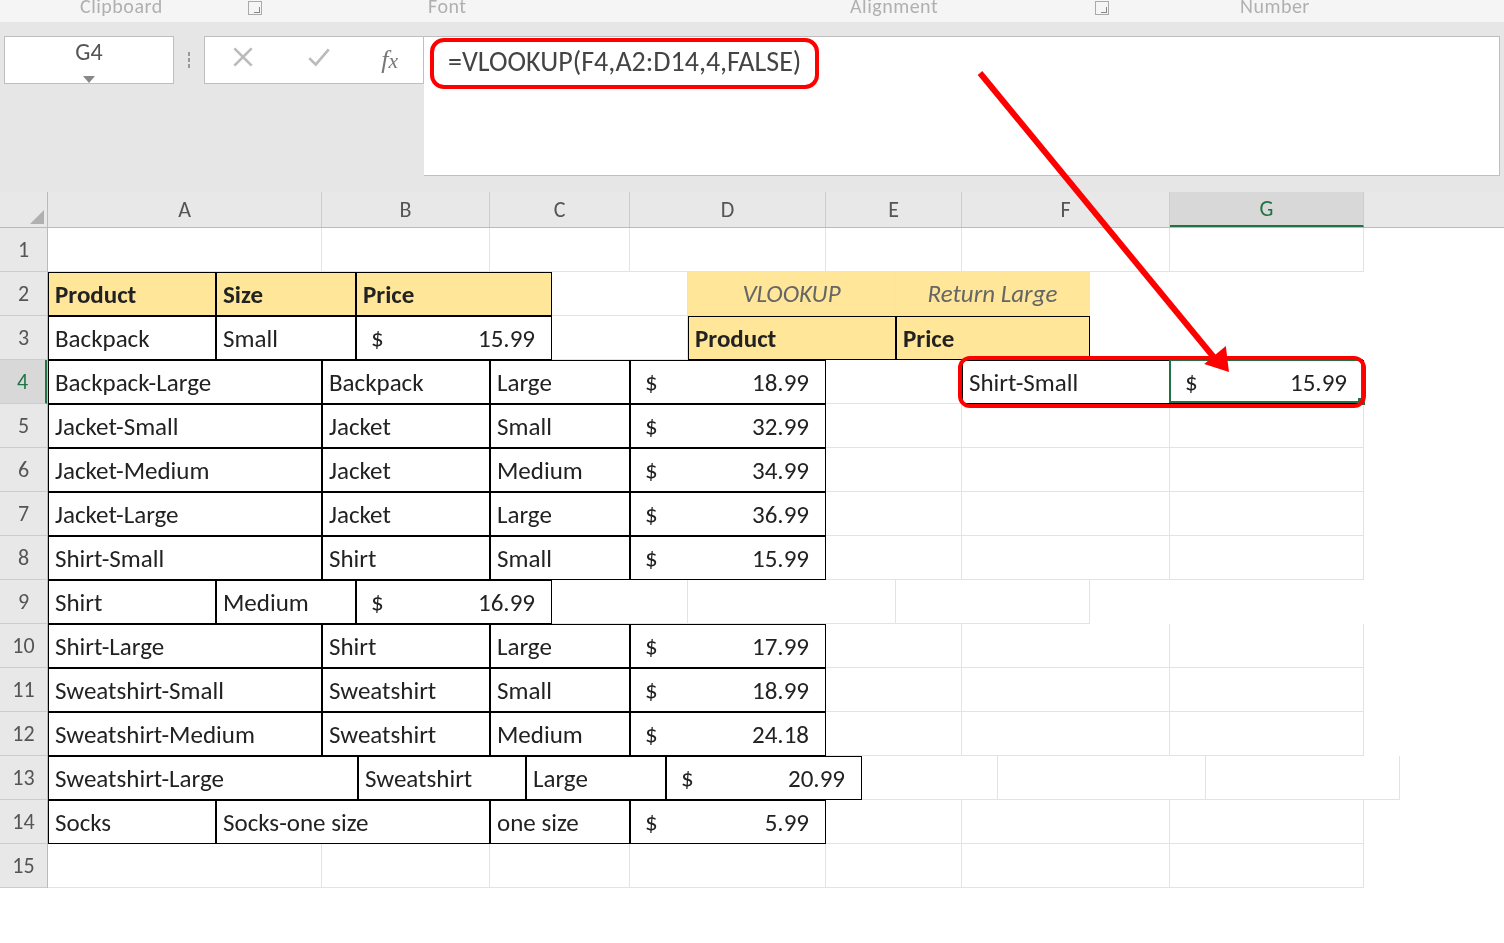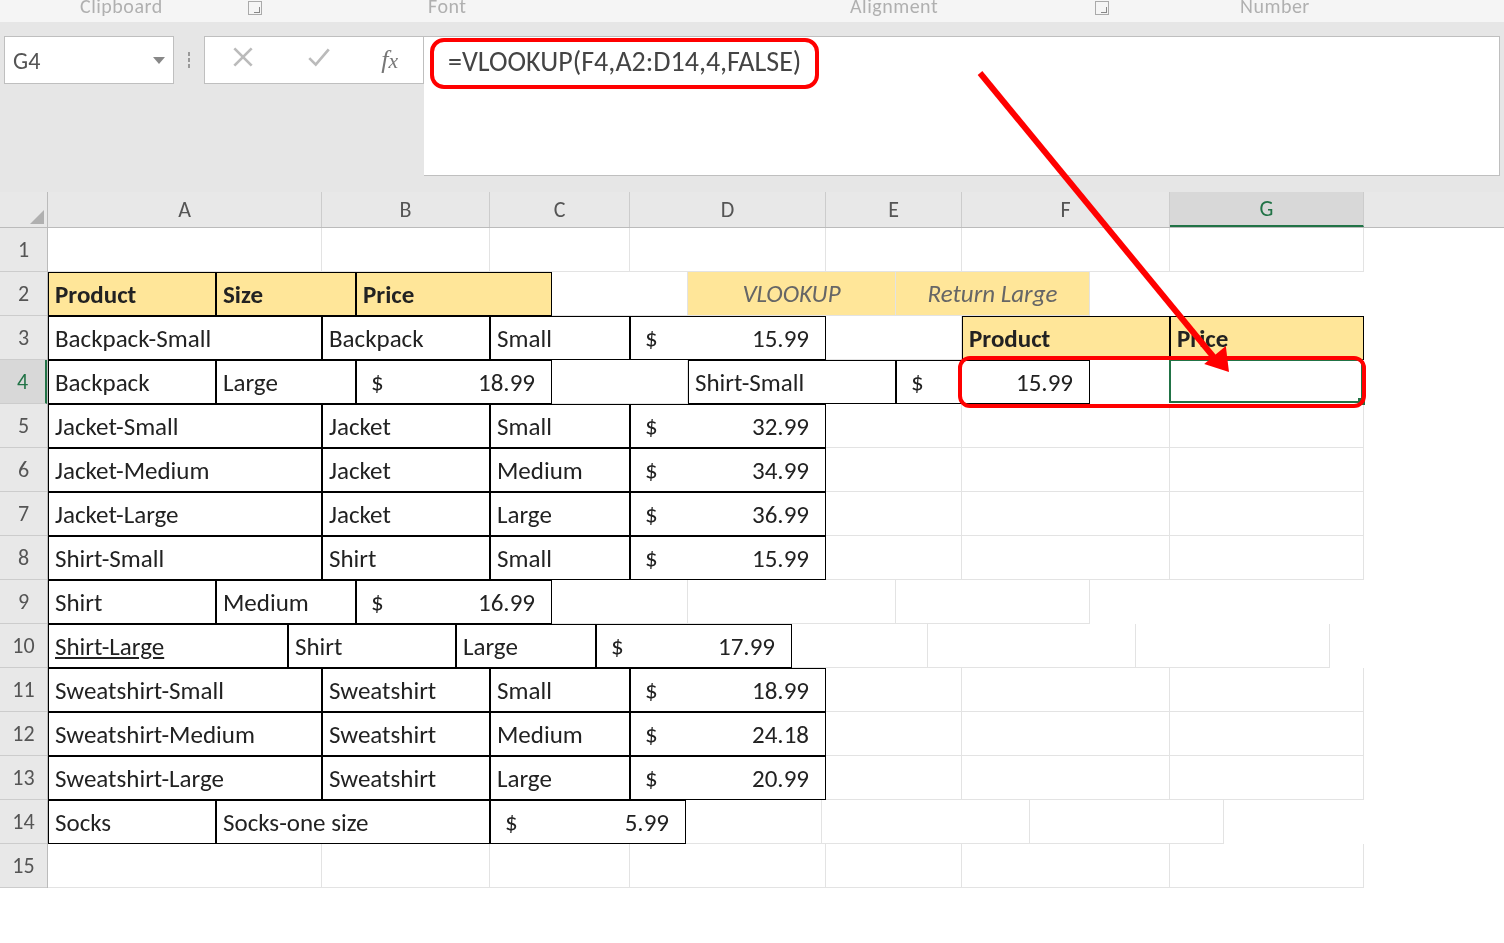--- a/index.html
+++ b/index.html
@@ -56,20 +56,21 @@
   .namebox {
     width: 170px;
     background: #fff;
     border: 1px solid #bfbfbf;
     display: flex;
     align-items: center;
     padding: 0 8px;
     font-size: 24px;
     color: #555;
     justify-content: space-between;
+    flex-direction: column;
   }
   .namebox .dd {
     width: 0; height: 0;
     border-left: 6px solid transparent;
     border-right: 6px solid transparent;
     border-top: 7px solid #888;
   }
   .split-handle {
     width: 30px;
     display:flex; align-items:center; justify-content:center;
@@ -309,32 +310,32 @@
       </div>
       <div class="row">
         <div class="cell bordered hdr-yellow" style="width: 168px;">Product</div>
         <div class="cell bordered hdr-yellow" style="width: 140px;">Size</div>
         <div class="cell bordered hdr-yellow" style="width: 196px;">Price</div>
         <div class="cell " style="width: 136px;"></div>
         <div class="cell hdr-yellow-i" style="width: 208px;">VLOOKUP</div>
         <div class="cell hdr-yellow-i" style="width: 194px;">Return Large</div>
       </div>
       <div class="row">
-        <div class="cell bordered" style="width: 274px;">Backpack-Small</div>
         <div class="cell bordered" style="width: 168px;">Backpack</div>
         <div class="cell bordered" style="width: 140px;">Small</div>
         <div class="cell bordered price-cell" style="width: 196px;">
           <span class="sym">$</span>
           <span class="val">15.99</span>
         </div>
         <div class="cell " style="width: 136px;"></div>
         <div class="cell bordered hdr-yellow" style="width: 208px;">Product</div>
         <div class="cell bordered hdr-yellow" style="width: 194px;">Price</div>
       </div>
       <div class="row">
+        <div class="cell bordered" style="width: 274px;">Backpack-Large</div>
         <div class="cell bordered" style="width: 168px;">Backpack</div>
         <div class="cell bordered" style="width: 140px;">Large</div>
         <div class="cell bordered price-cell" style="width: 196px;">
           <span class="sym">$</span>
           <span class="val">18.99</span>
         </div>
         <div class="cell " style="width: 136px;"></div>
         <div class="cell bordered" style="width: 208px;">Shirt-Small</div>
         <div class="cell bordered price-cell" style="width: 194px;">
           <span class="sym">$</span>
@@ -394,21 +395,21 @@
         <div class="cell bordered" style="width: 140px;">Medium</div>
         <div class="cell bordered price-cell" style="width: 196px;">
           <span class="sym">$</span>
           <span class="val">16.99</span>
         </div>
         <div class="cell " style="width: 136px;"></div>
         <div class="cell " style="width: 208px;"></div>
         <div class="cell " style="width: 194px;"></div>
       </div>
       <div class="row">
-        <div class="cell bordered" style="width: 240px; text-decoration: underline;">Shirt-Large</div>
+        <div class="cell bordered" style="width: 274px;">Shirt-Large</div>
         <div class="cell bordered" style="width: 168px;">Shirt</div>
         <div class="cell bordered" style="width: 140px;">Large</div>
         <div class="cell bordered price-cell" style="width: 196px;">
           <span class="sym">$</span>
           <span class="val">17.99</span>
         </div>
         <div class="cell " style="width: 136px;"></div>
         <div class="cell " style="width: 208px;"></div>
         <div class="cell " style="width: 194px;"></div>
       </div>
@@ -430,34 +431,35 @@
         <div class="cell bordered" style="width: 140px;">Medium</div>
         <div class="cell bordered price-cell" style="width: 196px;">
           <span class="sym">$</span>
           <span class="val">24.18</span>
         </div>
         <div class="cell " style="width: 136px;"></div>
         <div class="cell " style="width: 208px;"></div>
         <div class="cell " style="width: 194px;"></div>
       </div>
       <div class="row">
-        <div class="cell bordered" style="width: 274px;">Sweatshirt-Large</div>
+        <div class="cell bordered" style="width: 310px;">Sweatshirt-Large</div>
         <div class="cell bordered" style="width: 168px;">Sweatshirt</div>
         <div class="cell bordered" style="width: 140px;">Large</div>
         <div class="cell bordered price-cell" style="width: 196px;">
           <span class="sym">$</span>
           <span class="val">20.99</span>
         </div>
         <div class="cell " style="width: 136px;"></div>
         <div class="cell " style="width: 208px;"></div>
         <div class="cell " style="width: 194px;"></div>
       </div>
       <div class="row">
         <div class="cell bordered" style="width: 168px;">Socks</div>
         <div class="cell bordered" style="width: 274px;">Socks-one size</div>
+        <div class="cell bordered" style="width: 140px;">one size</div>
         <div class="cell bordered price-cell" style="width: 196px;">
           <span class="sym">$</span>
           <span class="val">5.99</span>
         </div>
         <div class="cell " style="width: 136px;"></div>
         <div class="cell " style="width: 208px;"></div>
         <div class="cell " style="width: 194px;"></div>
       </div>
       <div class="row">
         <div class="cell " style="width: 274px;"></div>

